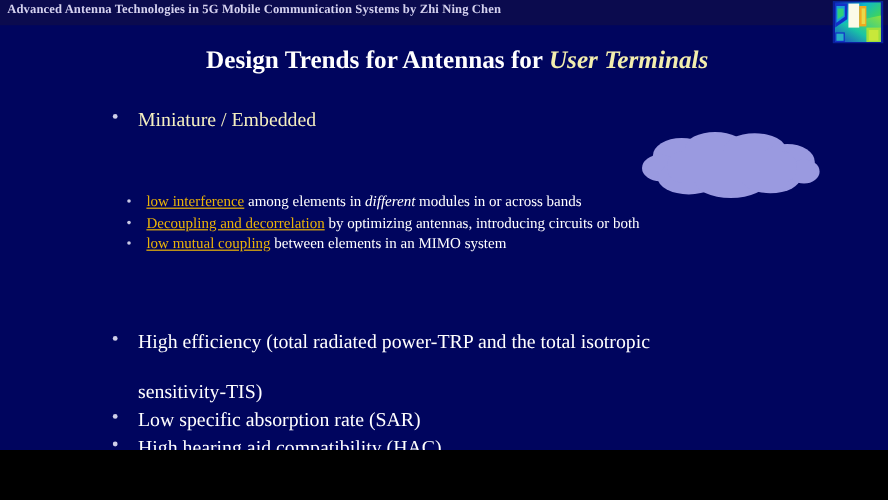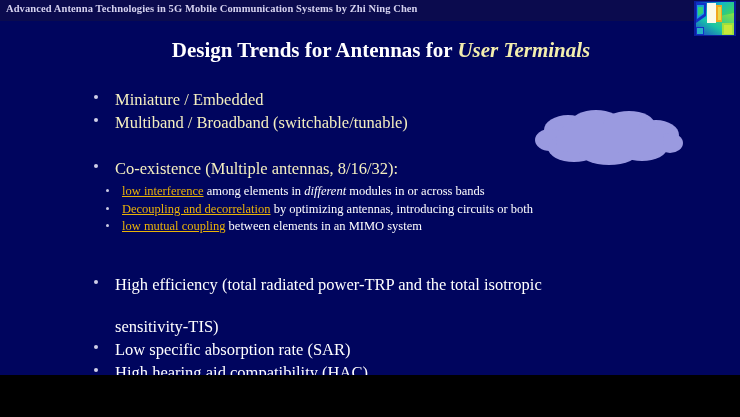--- a/index.html
+++ b/index.html
@@ -185,31 +185,23 @@
 
   <div id="slide-title">
     <span>Design Trends for Antennas for </span><span class="accent">User Terminals</span>
   </div>
 
   <div class="blk" style="top:88px">
     <div class="row lvl1">
       <span class="dot"></span>
       <span>Miniature / Embedded</span>
     </div>
-    <div class="row lvl1">
-      <span class="dot"></span>
-      <span>Multiband / Broadband (switchable/tunable)</span>
-    </div>
   </div>
 
   <div class="blk" style="top:157px">
-    <div class="row lvl1">
-      <span class="dot"></span>
-      <span>Co-existence (Multiple antennas, 8/16/32):</span>
-    </div>
 
     <div class="sub" style="margin-top:3px">
       <span class="dot"></span>
       <span class="hl">low interference</span><span> among elements in </span><span class="it">different</span><span> modules in or across bands</span>
     </div>
 
     <div class="sub">
       <span class="dot"></span>
       <span class="hl">Decoupling and decorrelation</span><span> by optimizing antennas, introducing circuits or both</span>
     </div>

